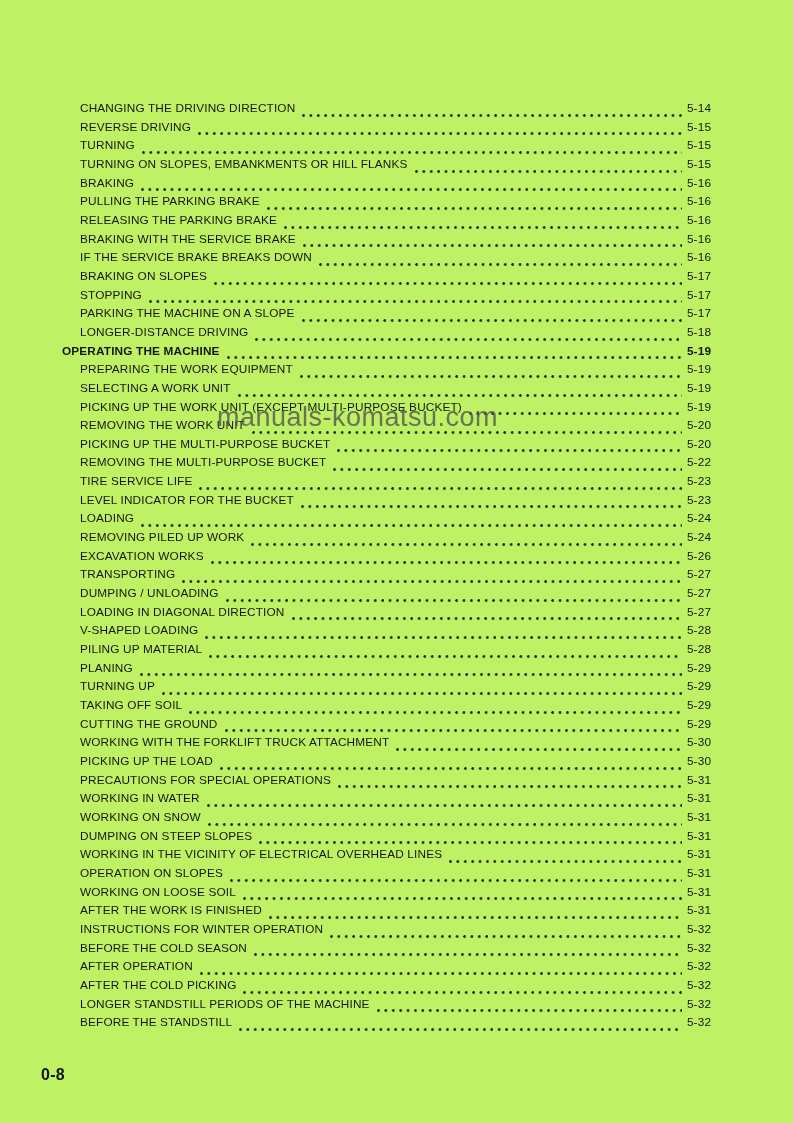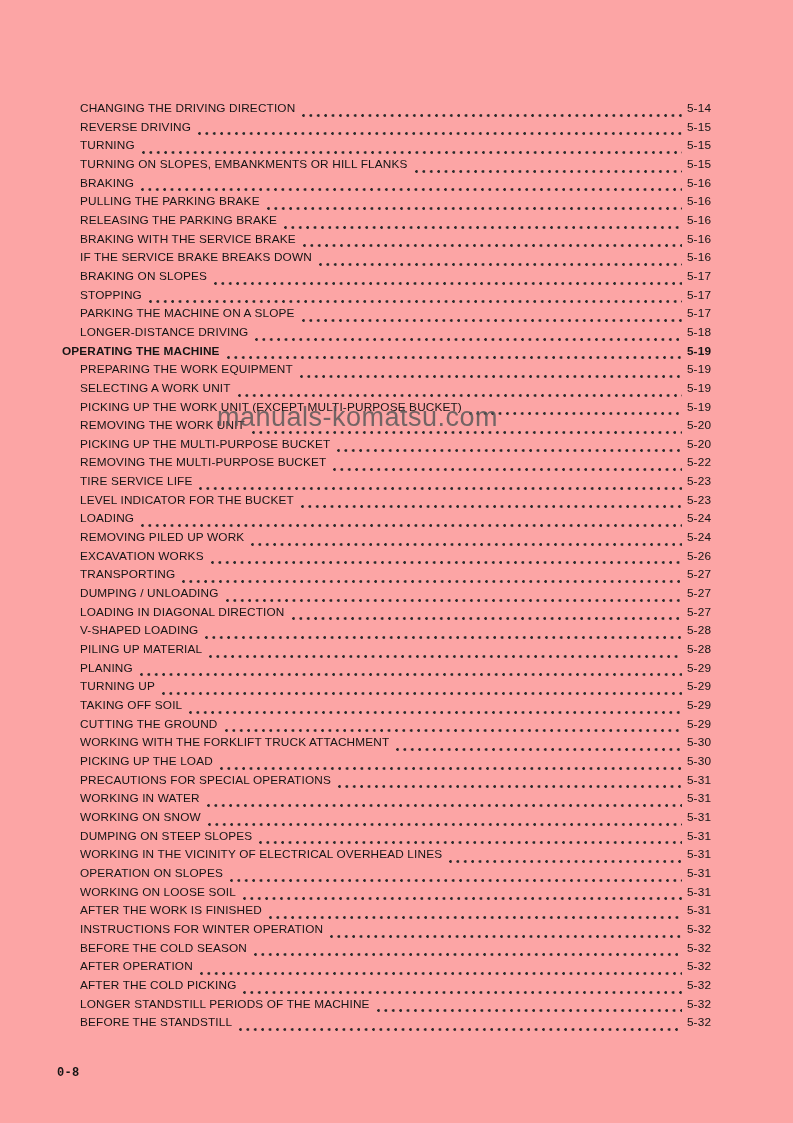--- a/index.html
+++ b/index.html
@@ -7,21 +7,21 @@
   body {
     background: #ffffff;
     font-family: "Liberation Sans", sans-serif;
     color: #151515;
     position: relative;
     overflow: hidden;
   }
   .page {
     position: absolute;
     inset: 0;
-    background: #fca5a5;
+    background: #bef264;
   }
   .toc {
     position: absolute;
     left: 62px;
     right: 80px;
     top: 101px;
   }
   .toc-row {
     display: flex;
     align-items: baseline;
@@ -54,26 +54,25 @@
     top: 402px;
     font-size: 27px;
     letter-spacing: 0.5px;
     color: rgba(85, 85, 85, 0.82);
     z-index: 5;
     pointer-events: none;
     margin-left: 20px;
   }
   .footer {
     position: absolute;
-    left: 57px;
+    left: 41px;
     top: 1066px;
-    font-size: 12px;
+    font-size: 16px;
     font-weight: bold;
     letter-spacing: 0.3px;
-    font-family: Liberation Mono, monospace;
   }
 </style>
 </head>
 <body>
 
 <div class="page">
 
   <div class="toc" id="toc-container">
       <div class="toc-row level-1">
     <span class="toc-label">CHANGING THE DRIVING DIRECTION</span>

